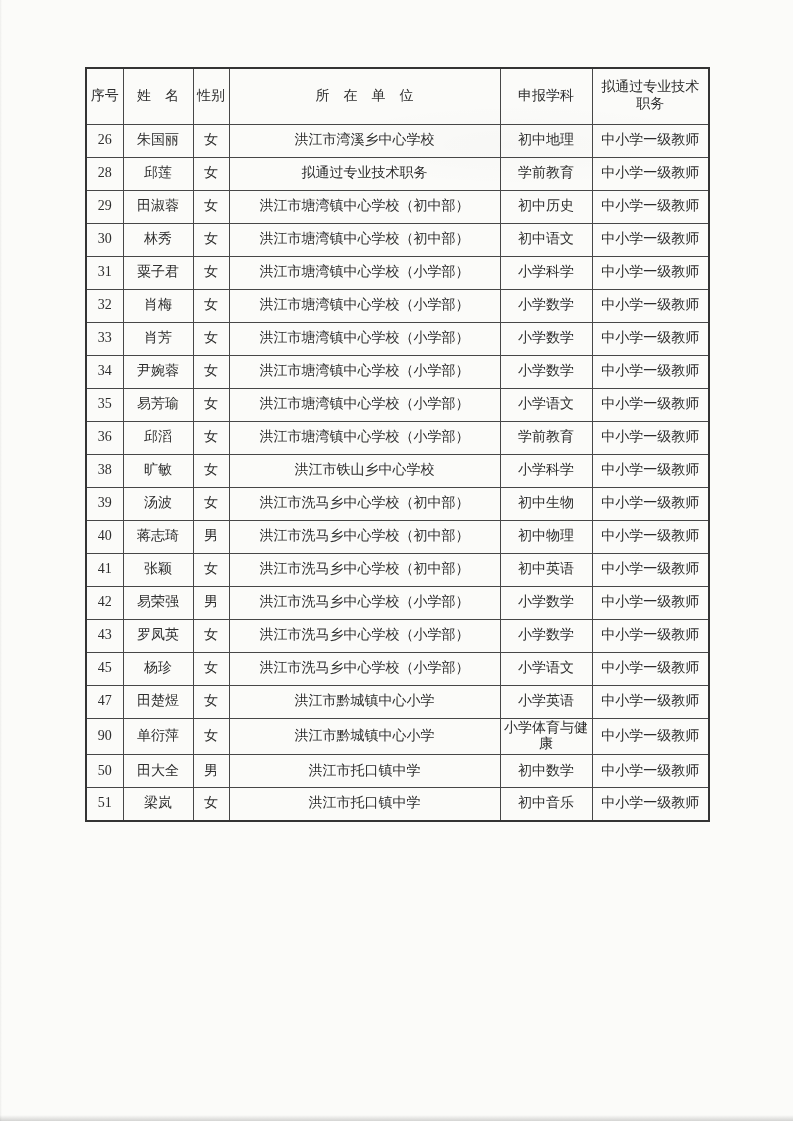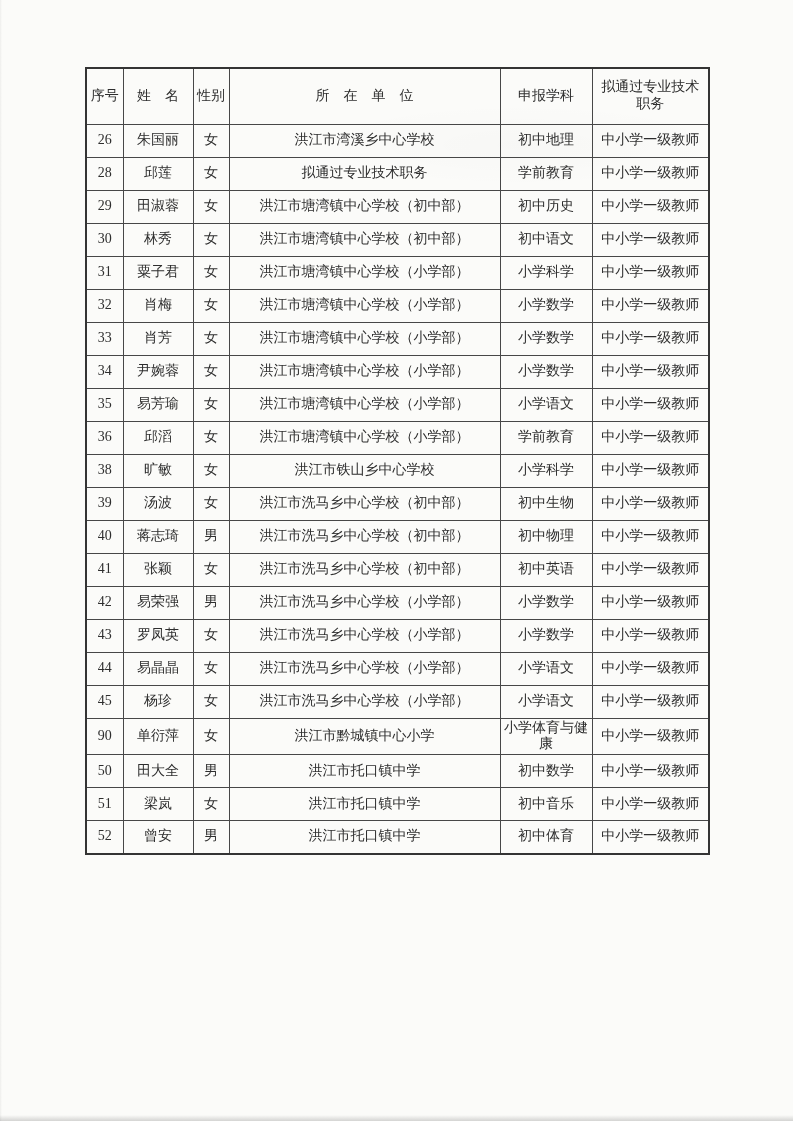--- a/index.html
+++ b/index.html
@@ -200,33 +200,33 @@
         </tr>
         <tr>
           <td>43</td>
           <td>罗凤英</td>
           <td>女</td>
           <td>洪江市洗马乡中心学校（小学部）</td>
           <td>小学数学</td>
           <td>中小学一级教师</td>
         </tr>
         <tr>
-          <td>44</td>
-          <td>易晶晶</td>
+          <td>45</td>
+          <td>杨珍</td>
           <td>女</td>
           <td>洪江市洗马乡中心学校（小学部）</td>
           <td>小学语文</td>
           <td>中小学一级教师</td>
         </tr>
         <tr>
-          <td>45</td>
-          <td>杨珍</td>
-          <td>女</td>
-          <td>洪江市洗马乡中心学校（小学部）</td>
-          <td>小学语文</td>
+          <td>47</td>
+          <td>田楚煜</td>
+          <td>女</td>
+          <td>洪江市黔城镇中心小学</td>
+          <td>小学英语</td>
           <td>中小学一级教师</td>
         </tr>
         <tr>
           <td>90</td>
           <td>单衍萍</td>
           <td>女</td>
           <td>洪江市黔城镇中心小学</td>
           <td>小学体育与健康</td>
           <td>中小学一级教师</td>
         </tr>
@@ -237,27 +237,19 @@
           <td>洪江市托口镇中学</td>
           <td>初中数学</td>
           <td>中小学一级教师</td>
         </tr>
         <tr>
           <td>51</td>
           <td>梁岚</td>
           <td>女</td>
           <td>洪江市托口镇中学</td>
           <td>初中音乐</td>
-          <td>中小学一级教师</td>
-        </tr>
-        <tr>
-          <td>52</td>
-          <td>曾安</td>
-          <td>男</td>
-          <td>洪江市托口镇中学</td>
-          <td>初中体育</td>
           <td>中小学一级教师</td>
         </tr>
       </tbody>
   </table>
   <div class="scan-edge-left"></div>
   <div class="scan-edge-bottom"></div>
 </div>
 
 </body></html>

